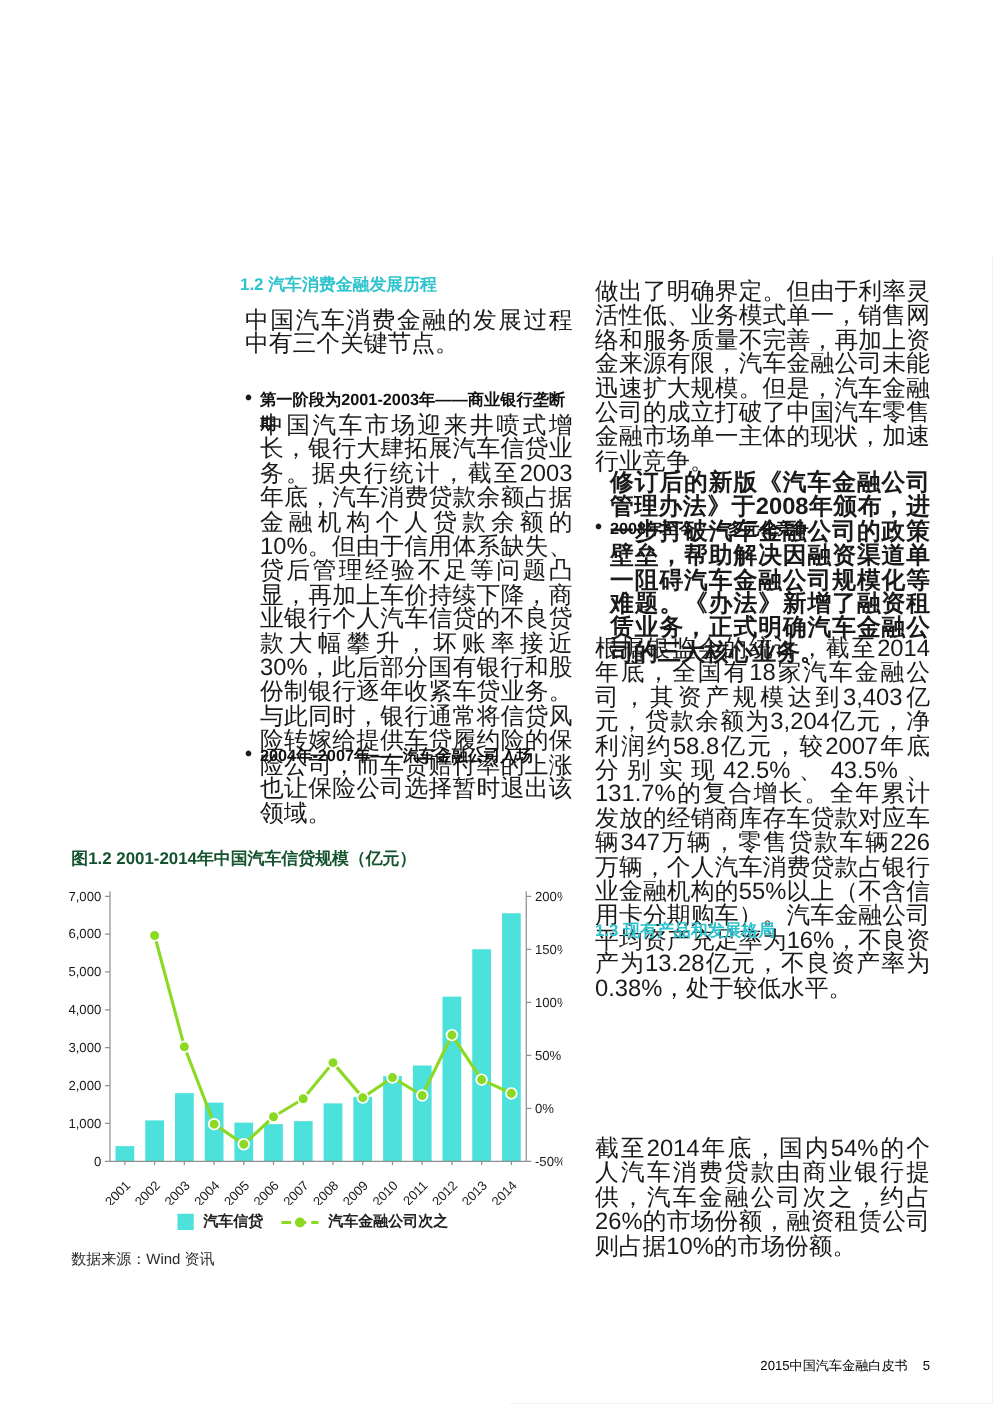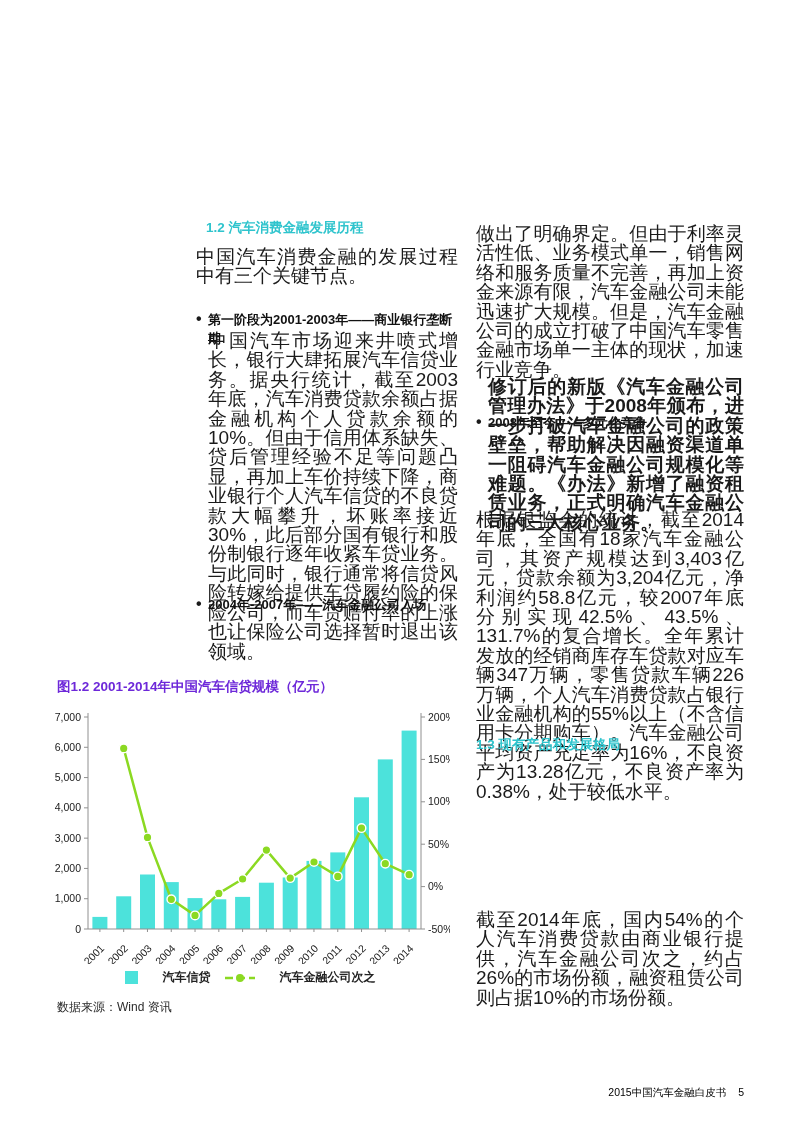--- a/index.html
+++ b/index.html
@@ -9,36 +9,36 @@
     margin:0 auto; overflow:hidden;
     font-family:"Liberation Sans","DejaVu Sans",sans-serif;
     color:#1a1a1a;
   }
   .abs { position:absolute; }
   .sec-heading { font-size:13.5px; font-weight:bold; color:#2fc4cd; }
   .body-text { font-size:19px; line-height:19.4px; text-align:justify; color:#1a1a1a; }
   .bullet-item { position:relative; padding-left:12px; }
   .bullet-dot { position:absolute; left:0; top:0; font-weight:bold; }
   .bullet-title { font-size:13px; font-weight:bold; color:#111; line-height:19.4px; }
-  .chart-title { font-size:13.5px; font-weight:bold; color:#6d28d9; }
+  .chart-title { font-size:13.5px; font-weight:bold; color:#14532d; }
   .legend { display:flex; justify-content:center; align-items:center; gap:14px;
             font-size:12px; font-weight:bold; color:#222; }
-  .legend-item { display:flex; align-items:center; gap:25px; }
+  .legend-item { display:flex; align-items:center; gap:8px; }
   .swatch { display:inline-block; width:13px; height:13px; }
   .source { font-size:12px; color:#2a2a2a; }
   .footer { font-size:10.5px; font-weight:normal; color:#000; text-align:right; }
   .footer .pagenum { margin-left:12px; }
   svg text { font-family:"Liberation Sans","DejaVu Sans",sans-serif; }
 </style>
 </head>
 <body>
 
 <div class="page">
 
-  <div class="abs sec-heading" style="left:206px; top:219px; width:262px;">1.2 汽车消费金融发展历程</div>
+  <div class="abs sec-heading" style="left:192px; top:219px; width:262px;">1.2 汽车消费金融发展历程</div>
 
   <div class="abs body-text" style="left:196px; top:247px; width:262px;">中国汽车消费金融的发展过程中有三个关键节点。</div>
 
   <div class="abs bullet-item" style="left:196px; top:310px; width:262px;">
     <span class="bullet-dot">•</span>
     <div class="bullet-title">第一阶段为2001-2003年——商业银行垄断期</div>
   </div>
   <div class="abs body-text" style="left:208px; top:331px; width:250px;">中国汽车市场迎来井喷式增长，银行大肆拓展汽车信贷业务。据央行统计，截至2003年底，汽车消费贷款余额占据金融机构个人贷款余额的10%。但由于信用体系缺失、贷后管理经验不足等问题凸显，再加上车价持续下降，商业银行个人汽车信贷的不良贷款大幅攀升，坏账率接近30%，此后部分国有银行和股份制银行逐年收紧车贷业务。与此同时，银行通常将信贷风险转嫁给提供车贷履约险的保险公司，而车贷赔付率的上涨也让保险公司选择暂时退出该领域。</div>
 
   <div class="abs bullet-item" style="left:196px; top:556px; width:262px;">

